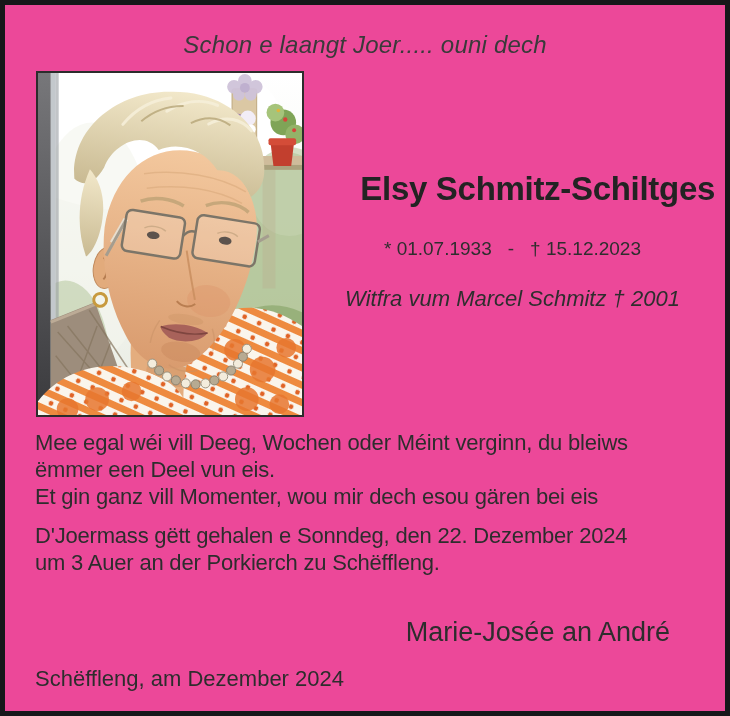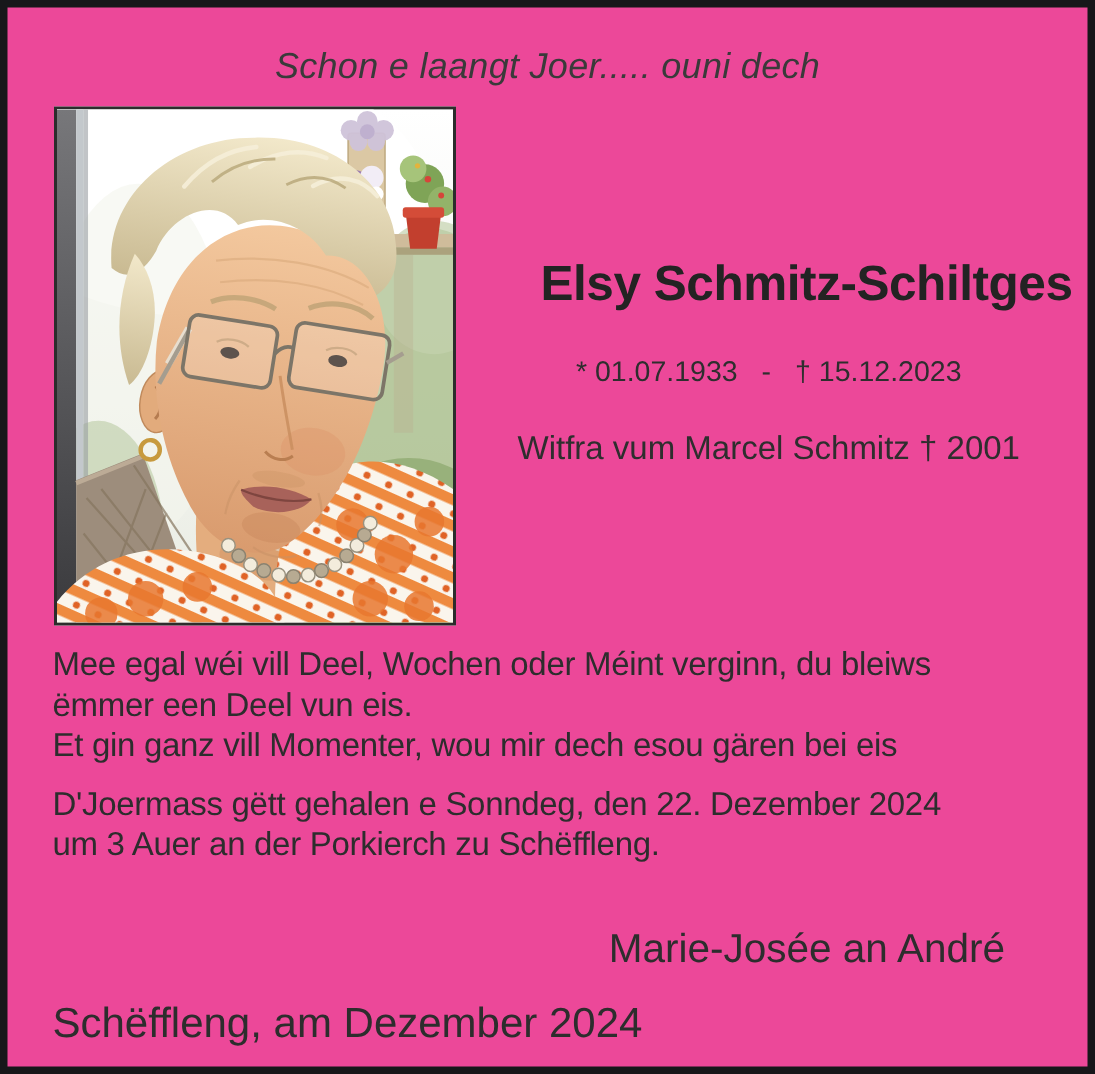--- a/index.html
+++ b/index.html
@@ -41,35 +41,36 @@
     top:233px;
     font-size:19px;
     font-weight:400;
     color:#2e2e2e;
   }
   .dates .sep{margin:0 16px;}
   .widow{
     top:281px;
     font-size:22px;
     color:#2e2e2e;
+    font-style:italic;
   }
   .bodytext{
     position:absolute;left:30px;top:424px;width:685px;
     font-size:22px;line-height:27px;
     letter-spacing:-0.2px;
     color:#2d2d2d;
   }
   .para-gap{height:12px;}
   .signature{
     position:absolute;top:612px;right:55px;
     font-size:27px;color:#2d2d2d;
   }
   .place-date{
     position:absolute;top:661px;left:30px;
-    font-size:28px;color:#2d2d2d;text-align:center;
+    font-size:22px;color:#2d2d2d;text-align:center;
   }
 </style>
 </head>
 <body>
 
 <div class="notice">
 
   <div class="caption">Schon e laangt Joer..... ouni dech</div>
 
   <div class="photo-frame" role="img" aria-label="portrait-elderly-woman-with-glasses-orange-blouse-pearl-necklace">
@@ -251,21 +252,21 @@
 
   <div class="right-col name">Elsy Schmitz-Schiltges</div>
 
   <div class="right-col dates">
     <span>* 01.07.1933</span><span class="sep">-</span><span>† 15.12.2023</span>
   </div>
 
   <div class="right-col widow">Witfra vum Marcel Schmitz † 2001</div>
 
   <div class="bodytext">
-    <div>Mee egal wéi vill Deel, Wochen oder Méint verginn, du bleiws</div>
+    <div>Mee egal wéi vill Deeg, Wochen oder Méint verginn, du bleiws</div>
     <div>ëmmer een Deel vun eis.</div>
     <div>Et gin ganz vill Momenter, wou mir dech esou gären bei eis</div>
     <div class="para-gap"></div>
     <div>D'Joermass gëtt gehalen e Sonndeg, den 22. Dezember 2024</div>
     <div>um 3 Auer an der Porkierch zu Schëffleng.</div>
   </div>
 
   <div class="signature">Marie-Josée an André</div>
 
   <div class="place-date">Schëffleng, am Dezember 2024</div>

